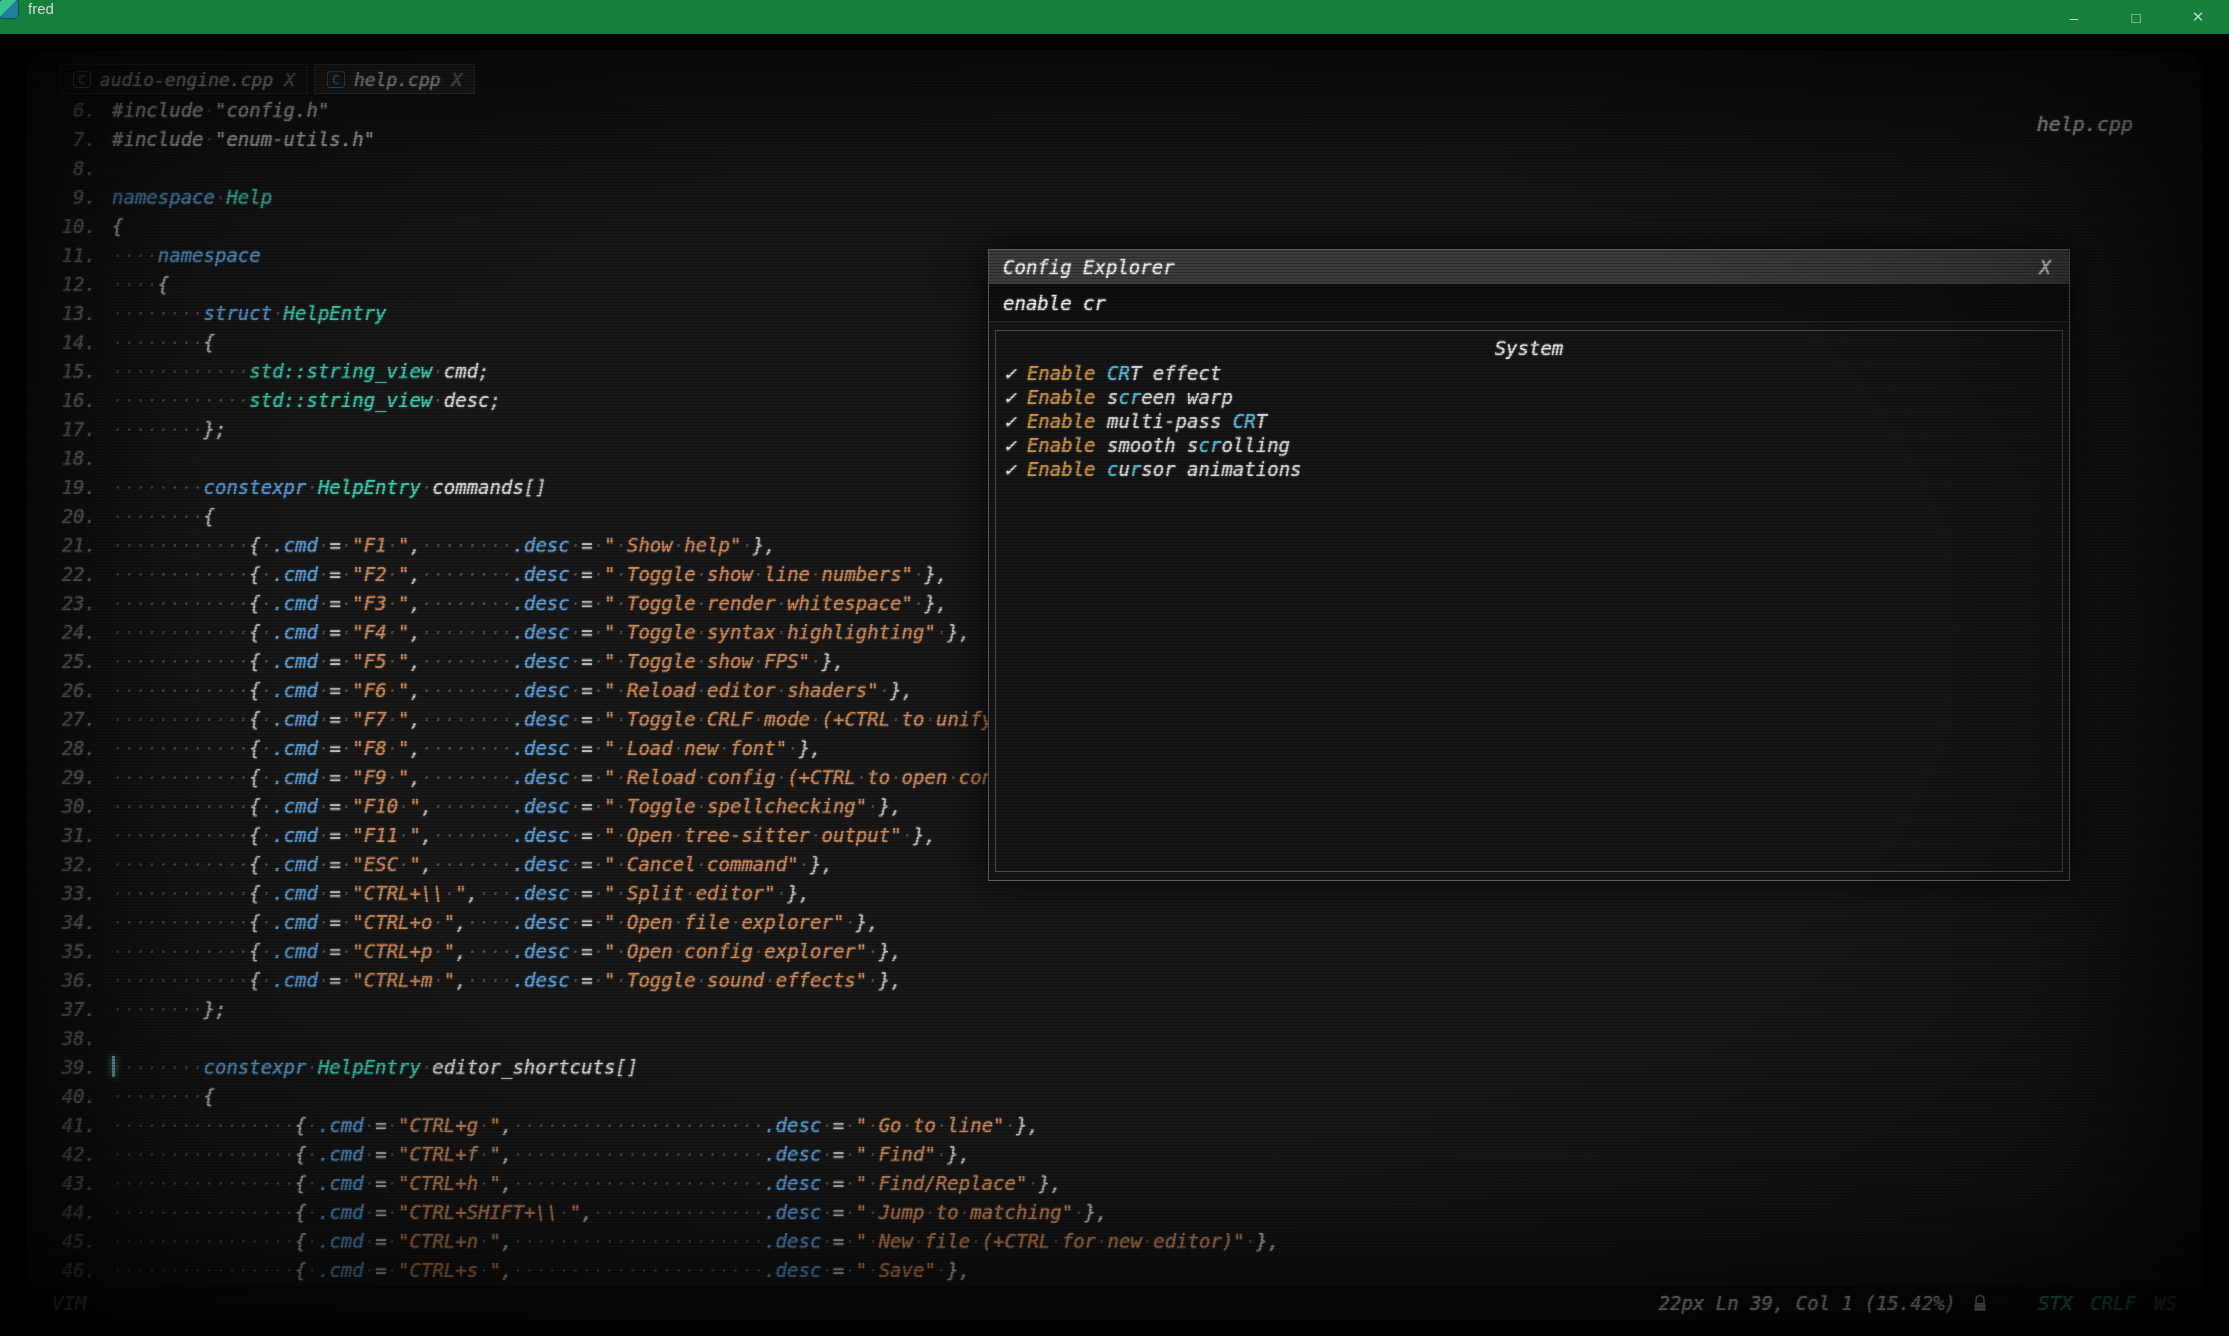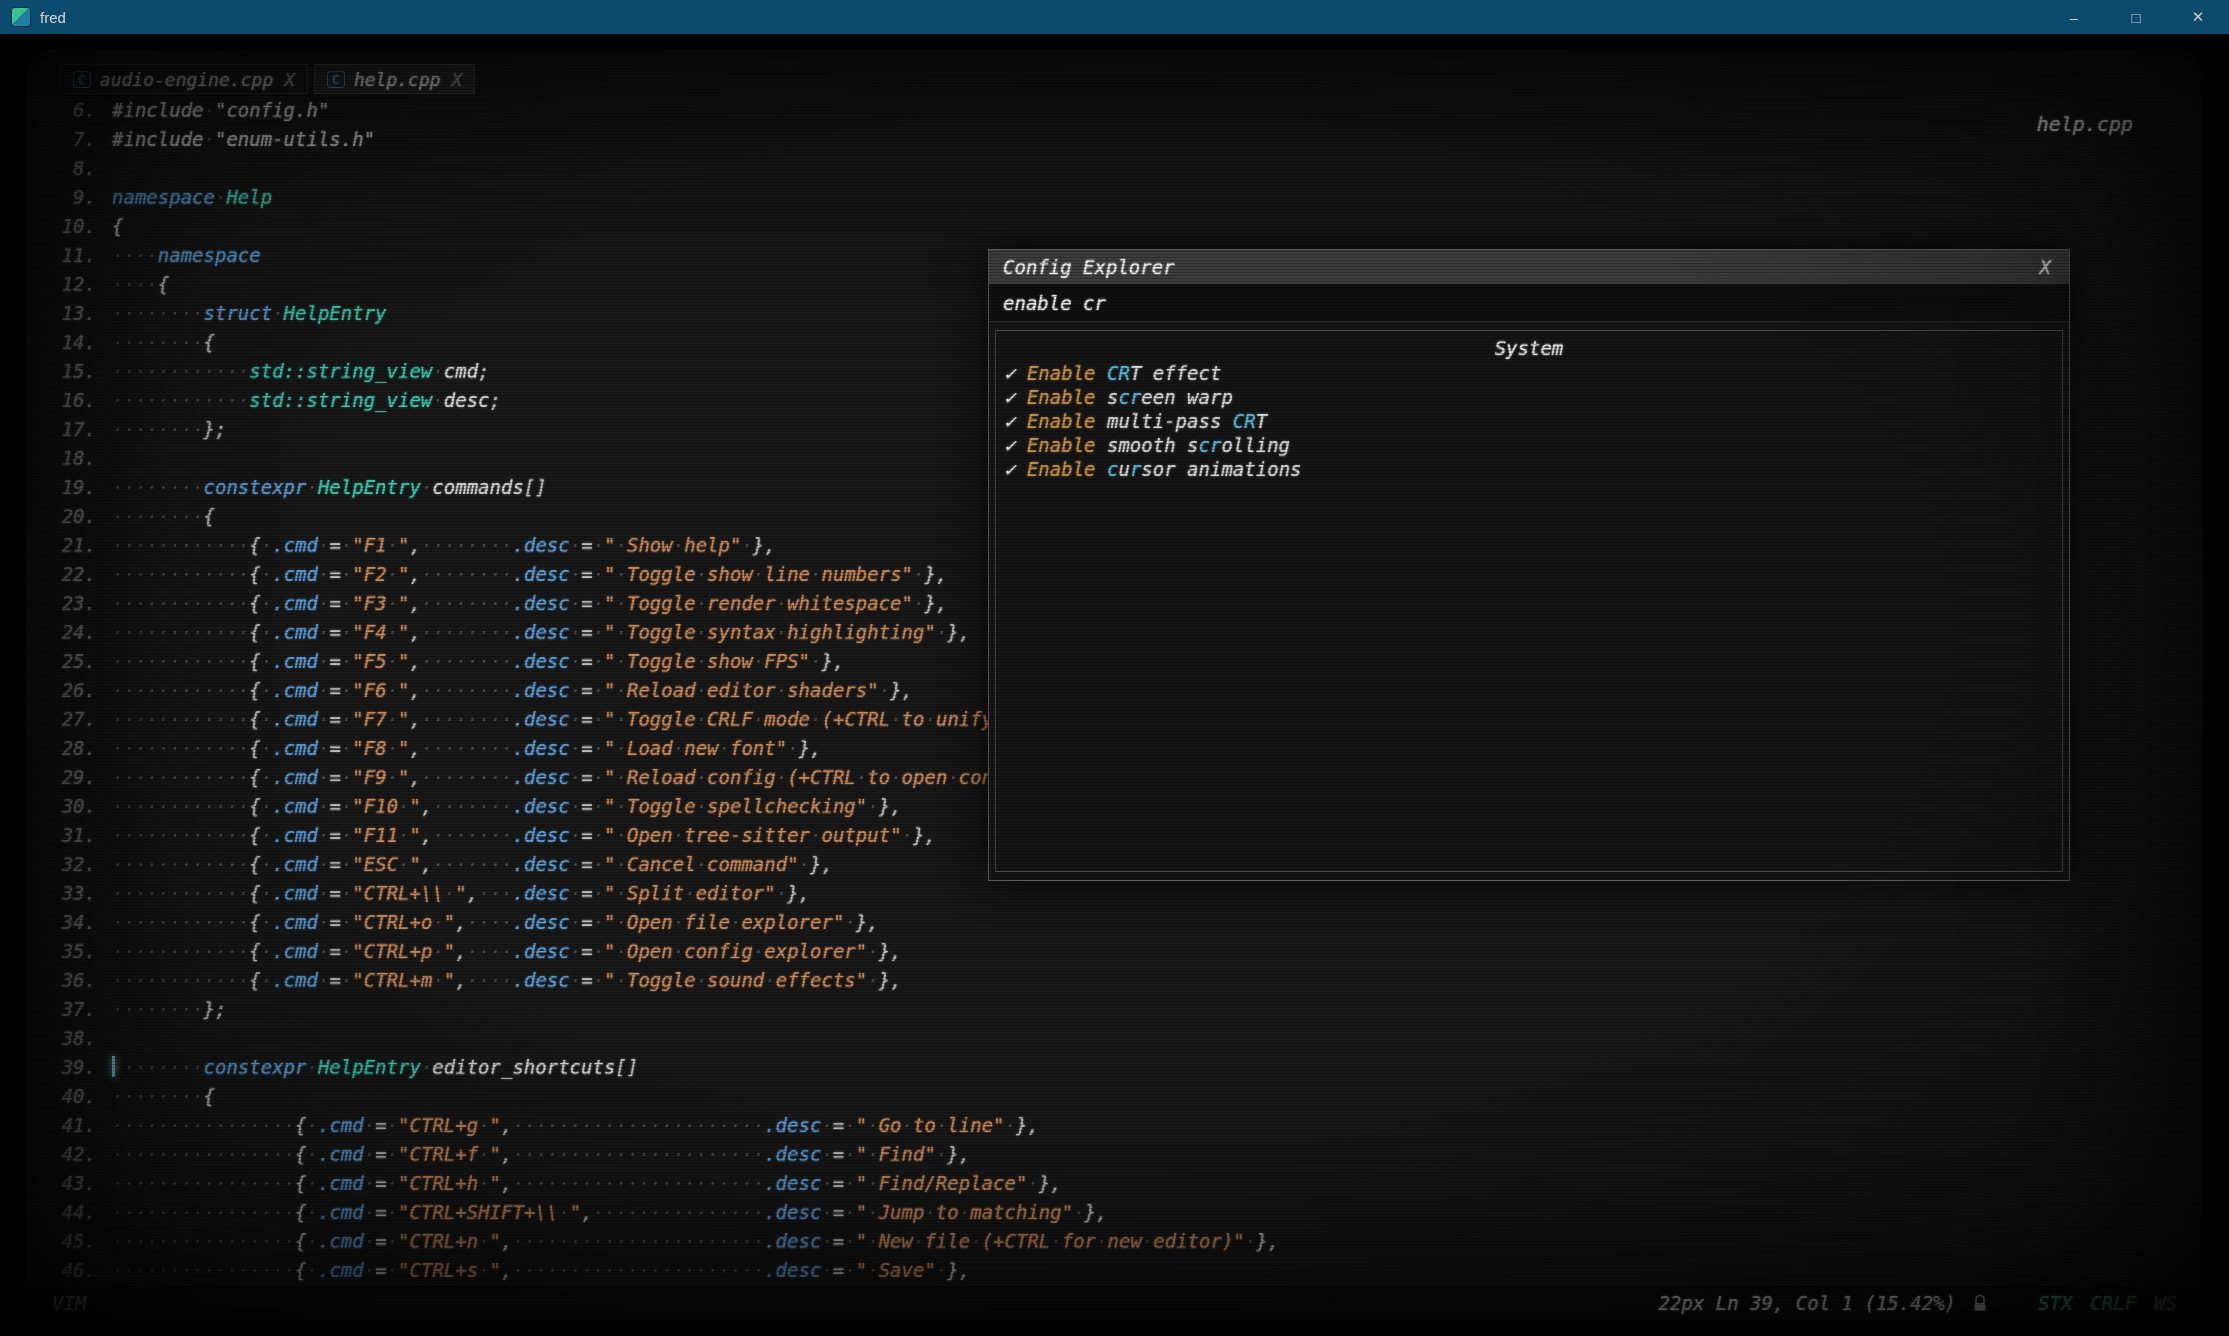--- a/index.html
+++ b/index.html
@@ -1,21 +1,21 @@
 <!DOCTYPE html>
 <html><head>
 <meta charset="utf-8">
 <style>
   *{margin:0;padding:0;box-sizing:border-box}
   html,body{width:2229px;height:1336px;background:#000;overflow:hidden}
   body{font-family:"DejaVu Sans Mono",monospace}
 
   
-  .titlebar{position:absolute;top:0;left:0;right:0;height:34px;background:#0c4a6e;
-    display:flex;align-items:center;padding-left:12px;z-index:60;
+  .titlebar{position:absolute;top:0;left:0;right:0;height:34px;background:#15803d;
+    display:flex;padding-left:0;z-index:60;
     font-family:"Liberation Sans","DejaVu Sans",sans-serif;color:#d8d8d8;font-size:15px}
   .appicon{width:18px;height:18px;margin-right:10px;border-radius:3px;flex:none;
     background:linear-gradient(135deg,#39c48f 0 45%,#1e7fa0 45% 100%);box-shadow:0 0 2px #000}
   .wincontrols{margin-left:auto;display:flex;height:34px}
   .winbtn{width:62px;height:34px;background:none;border:none;color:#cfcfcf;font-size:15px;
     font-family:inherit;display:flex;align-items:center;justify-content:center;cursor:pointer}
 
   
   .screen{position:absolute;left:26px;right:26px;top:50px;bottom:16px;background:#181818;
     border-radius:28px;overflow:hidden;font-style:italic;color:#d4d4d4;

